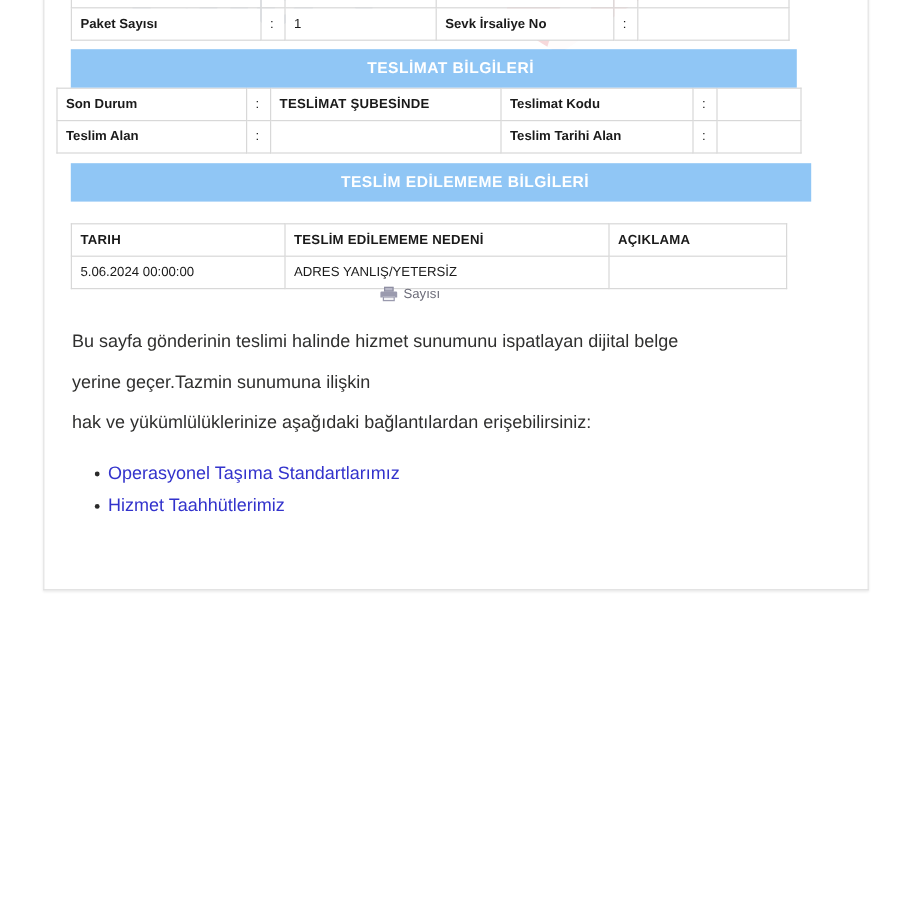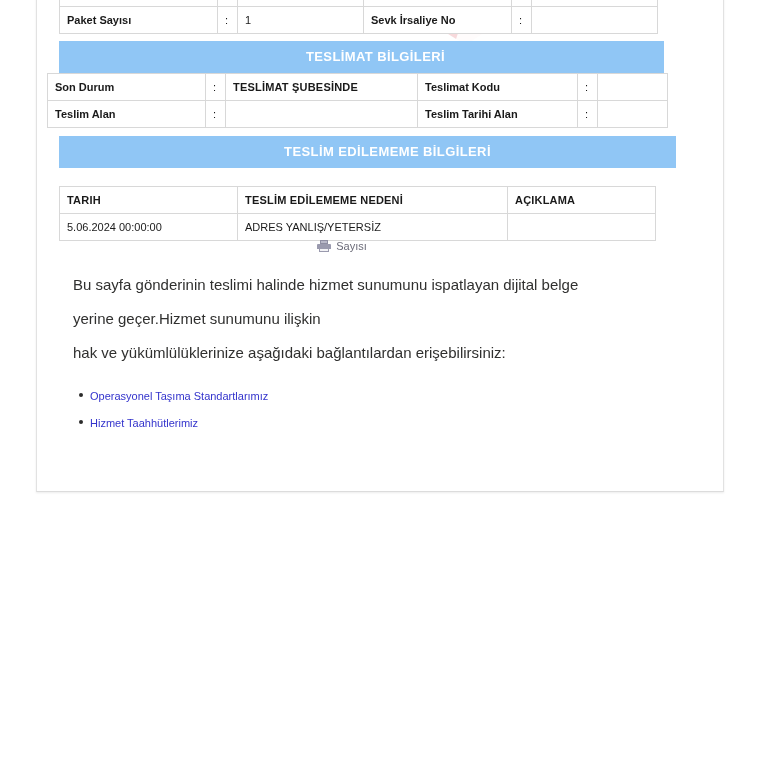--- a/index.html
+++ b/index.html
@@ -204,21 +204,21 @@
     left: 2px; top: 8px;
     width: 10px; height: 4px;
     background: #f2f2f5;
     border: 1px solid #9a9aae;
     box-sizing: border-box;
   }
 
   
   #para {
     position: absolute;
-    left: 73px;
+    left: 60px;
     top: 268px;
     width: 600px;
     z-index: 4;
   }
   #para .pline {
     font-size: 15px;
     color: #30302f;
     line-height: 34px;
     white-space: nowrap;
   }
@@ -243,21 +243,21 @@
     content: "";
     position: absolute;
     left: 19px;
     top: 12px;
     width: 4px;
     height: 4px;
     background: #2b2b2b;
     border-radius: 50%;
   }
   #links a {
-    font-size: 11px;
+    font-size: 15px;
     color: #3333cc;
     text-decoration: none;
     cursor: pointer;
   }
 </style>
 </head>
 <body>
 
 <div id="page-card">
 
@@ -345,21 +345,21 @@
       <span class="top"></span>
       <span class="body"></span>
       <span class="paper"></span>
     </span>
     <span>Sayısı</span>
   </a>
 </div>
 
 <div id="para">
   <div class="pline">Bu sayfa gönderinin teslimi halinde hizmet sunumunu ispatlayan dijital belge</div>
-  <div class="pline">yerine geçer.Hizmet sunumunu ilişkin</div>
+  <div class="pline">yerine geçer.Tazmin sunumuna ilişkin</div>
   <div class="pline">hak ve yükümlülüklerinize aşağıdaki bağlantılardan erişebilirsiniz:</div>
 </div>
 
 <ul id="links">
   <li>
     <a href="#">Operasyonel Taşıma Standartlarımız</a>
   </li>
   <li>
     <a href="#">Hizmet Taahhütlerimiz</a>
   </li>

